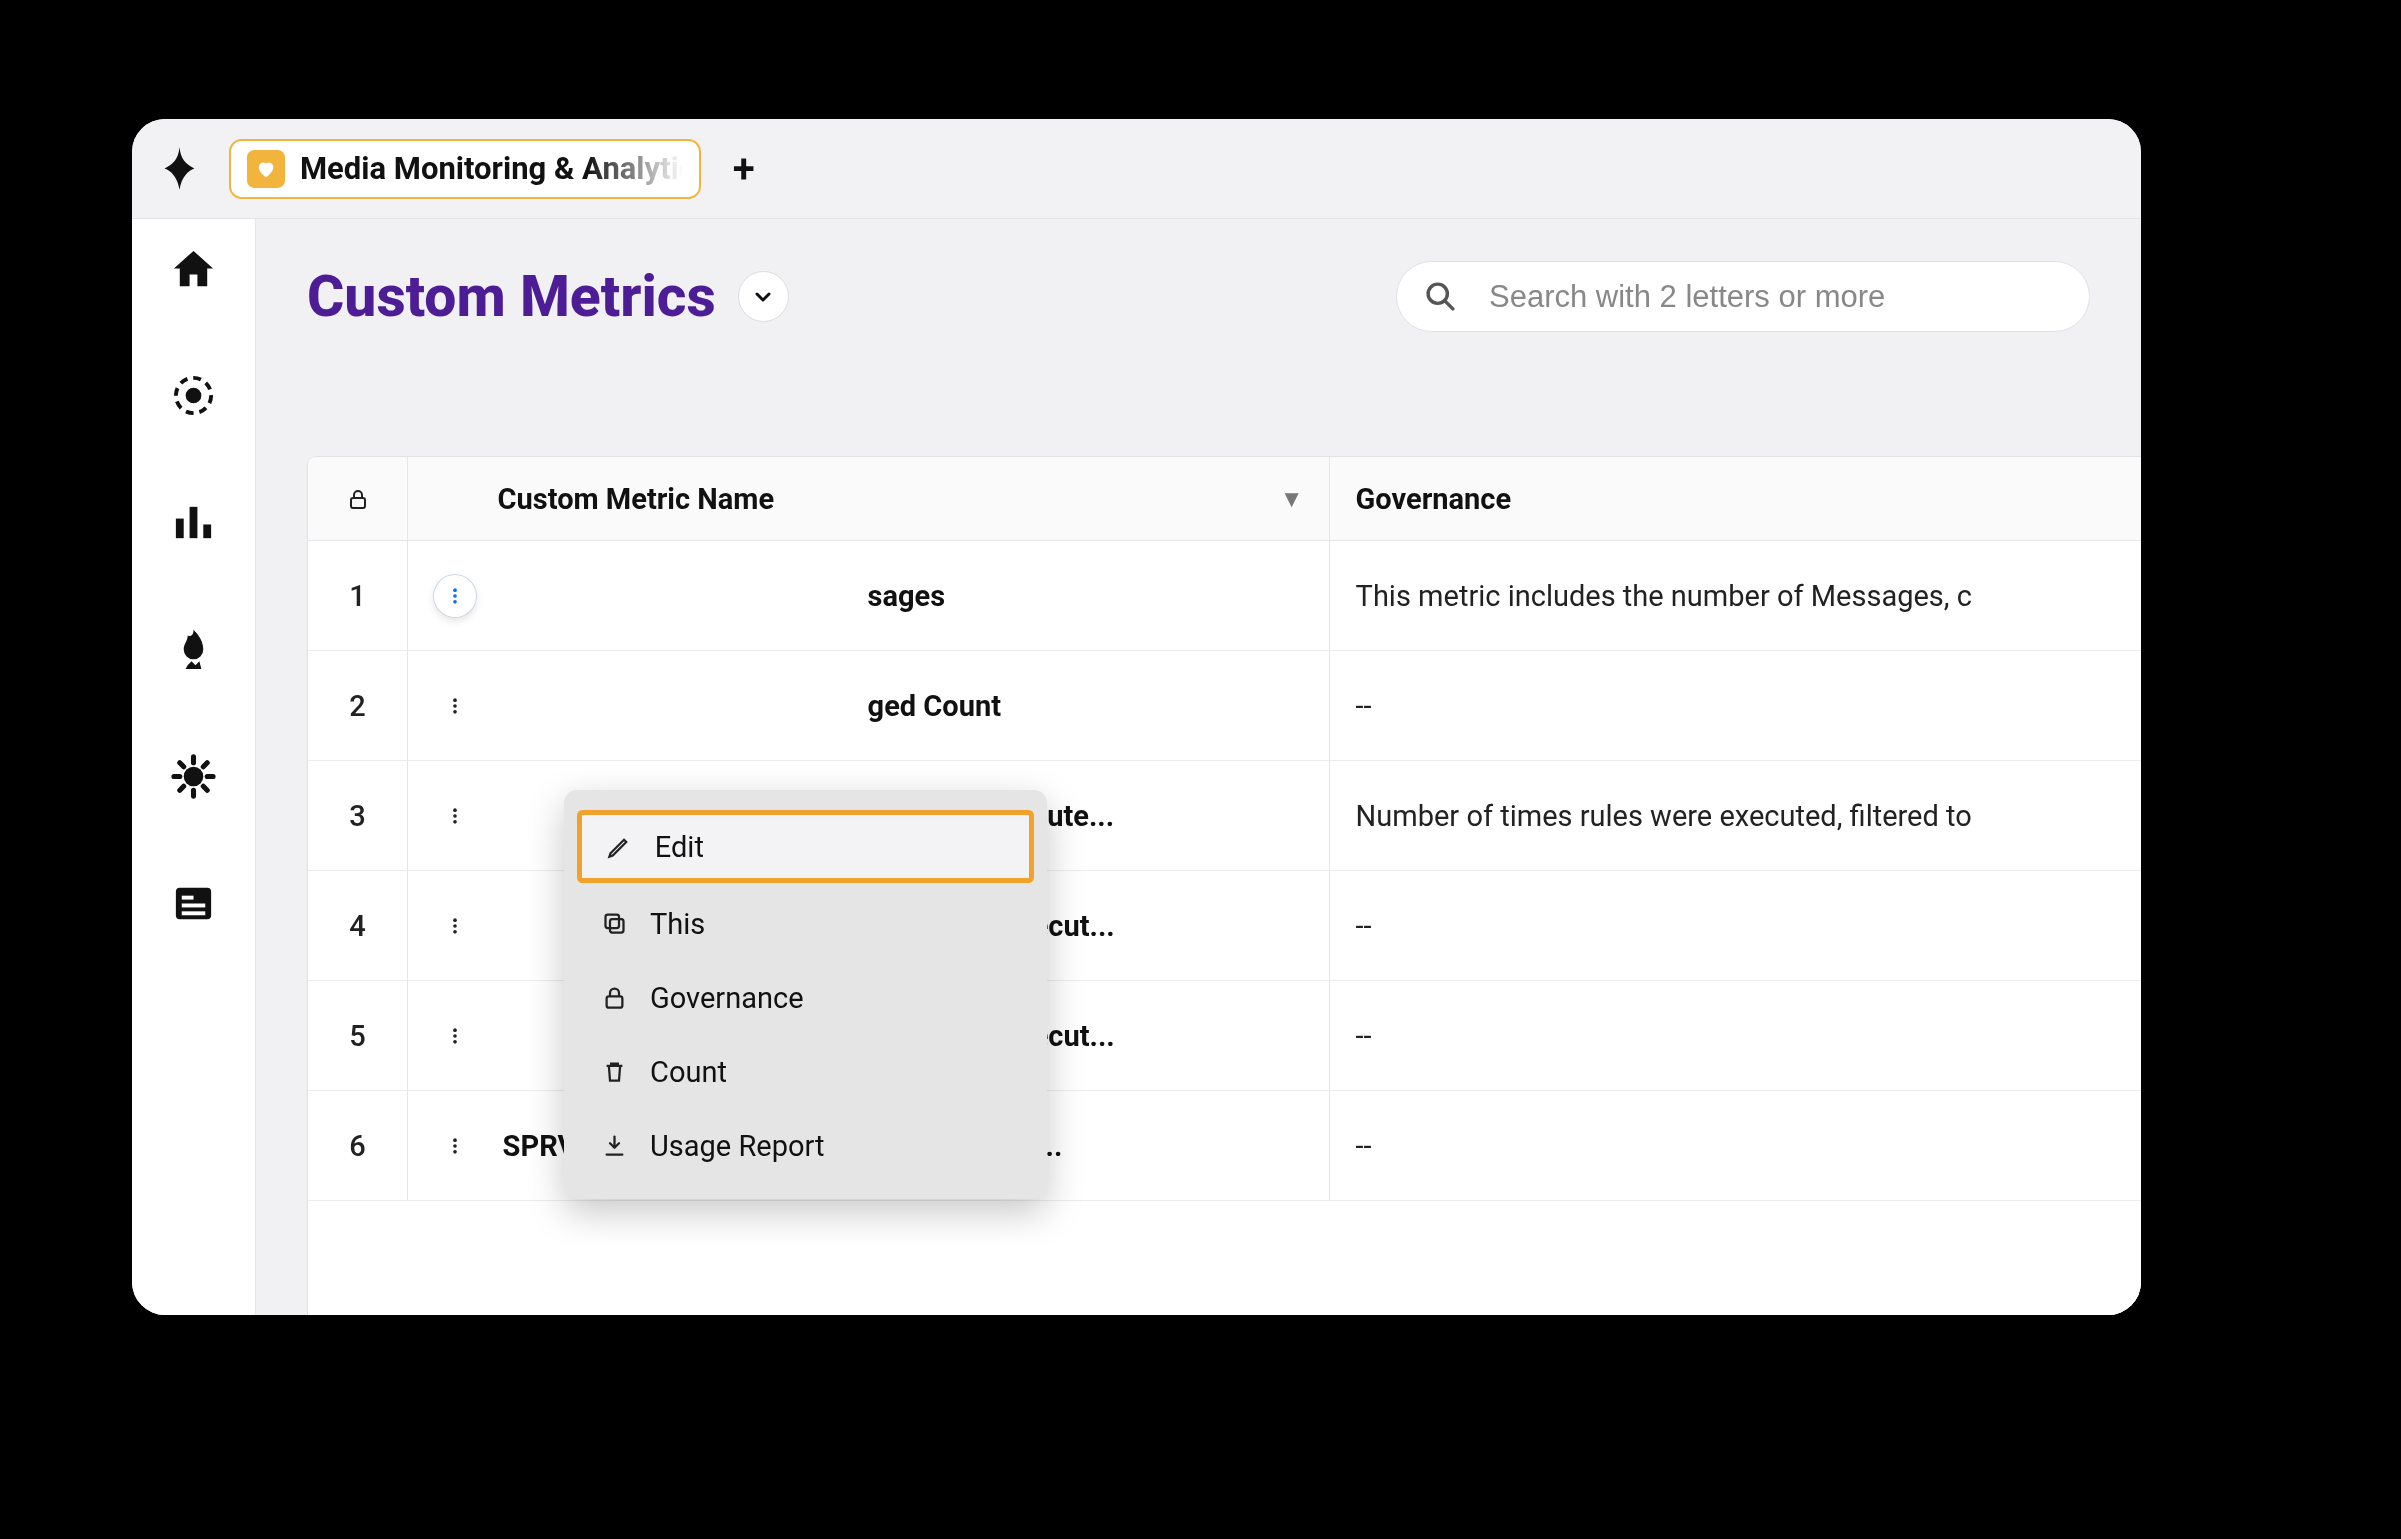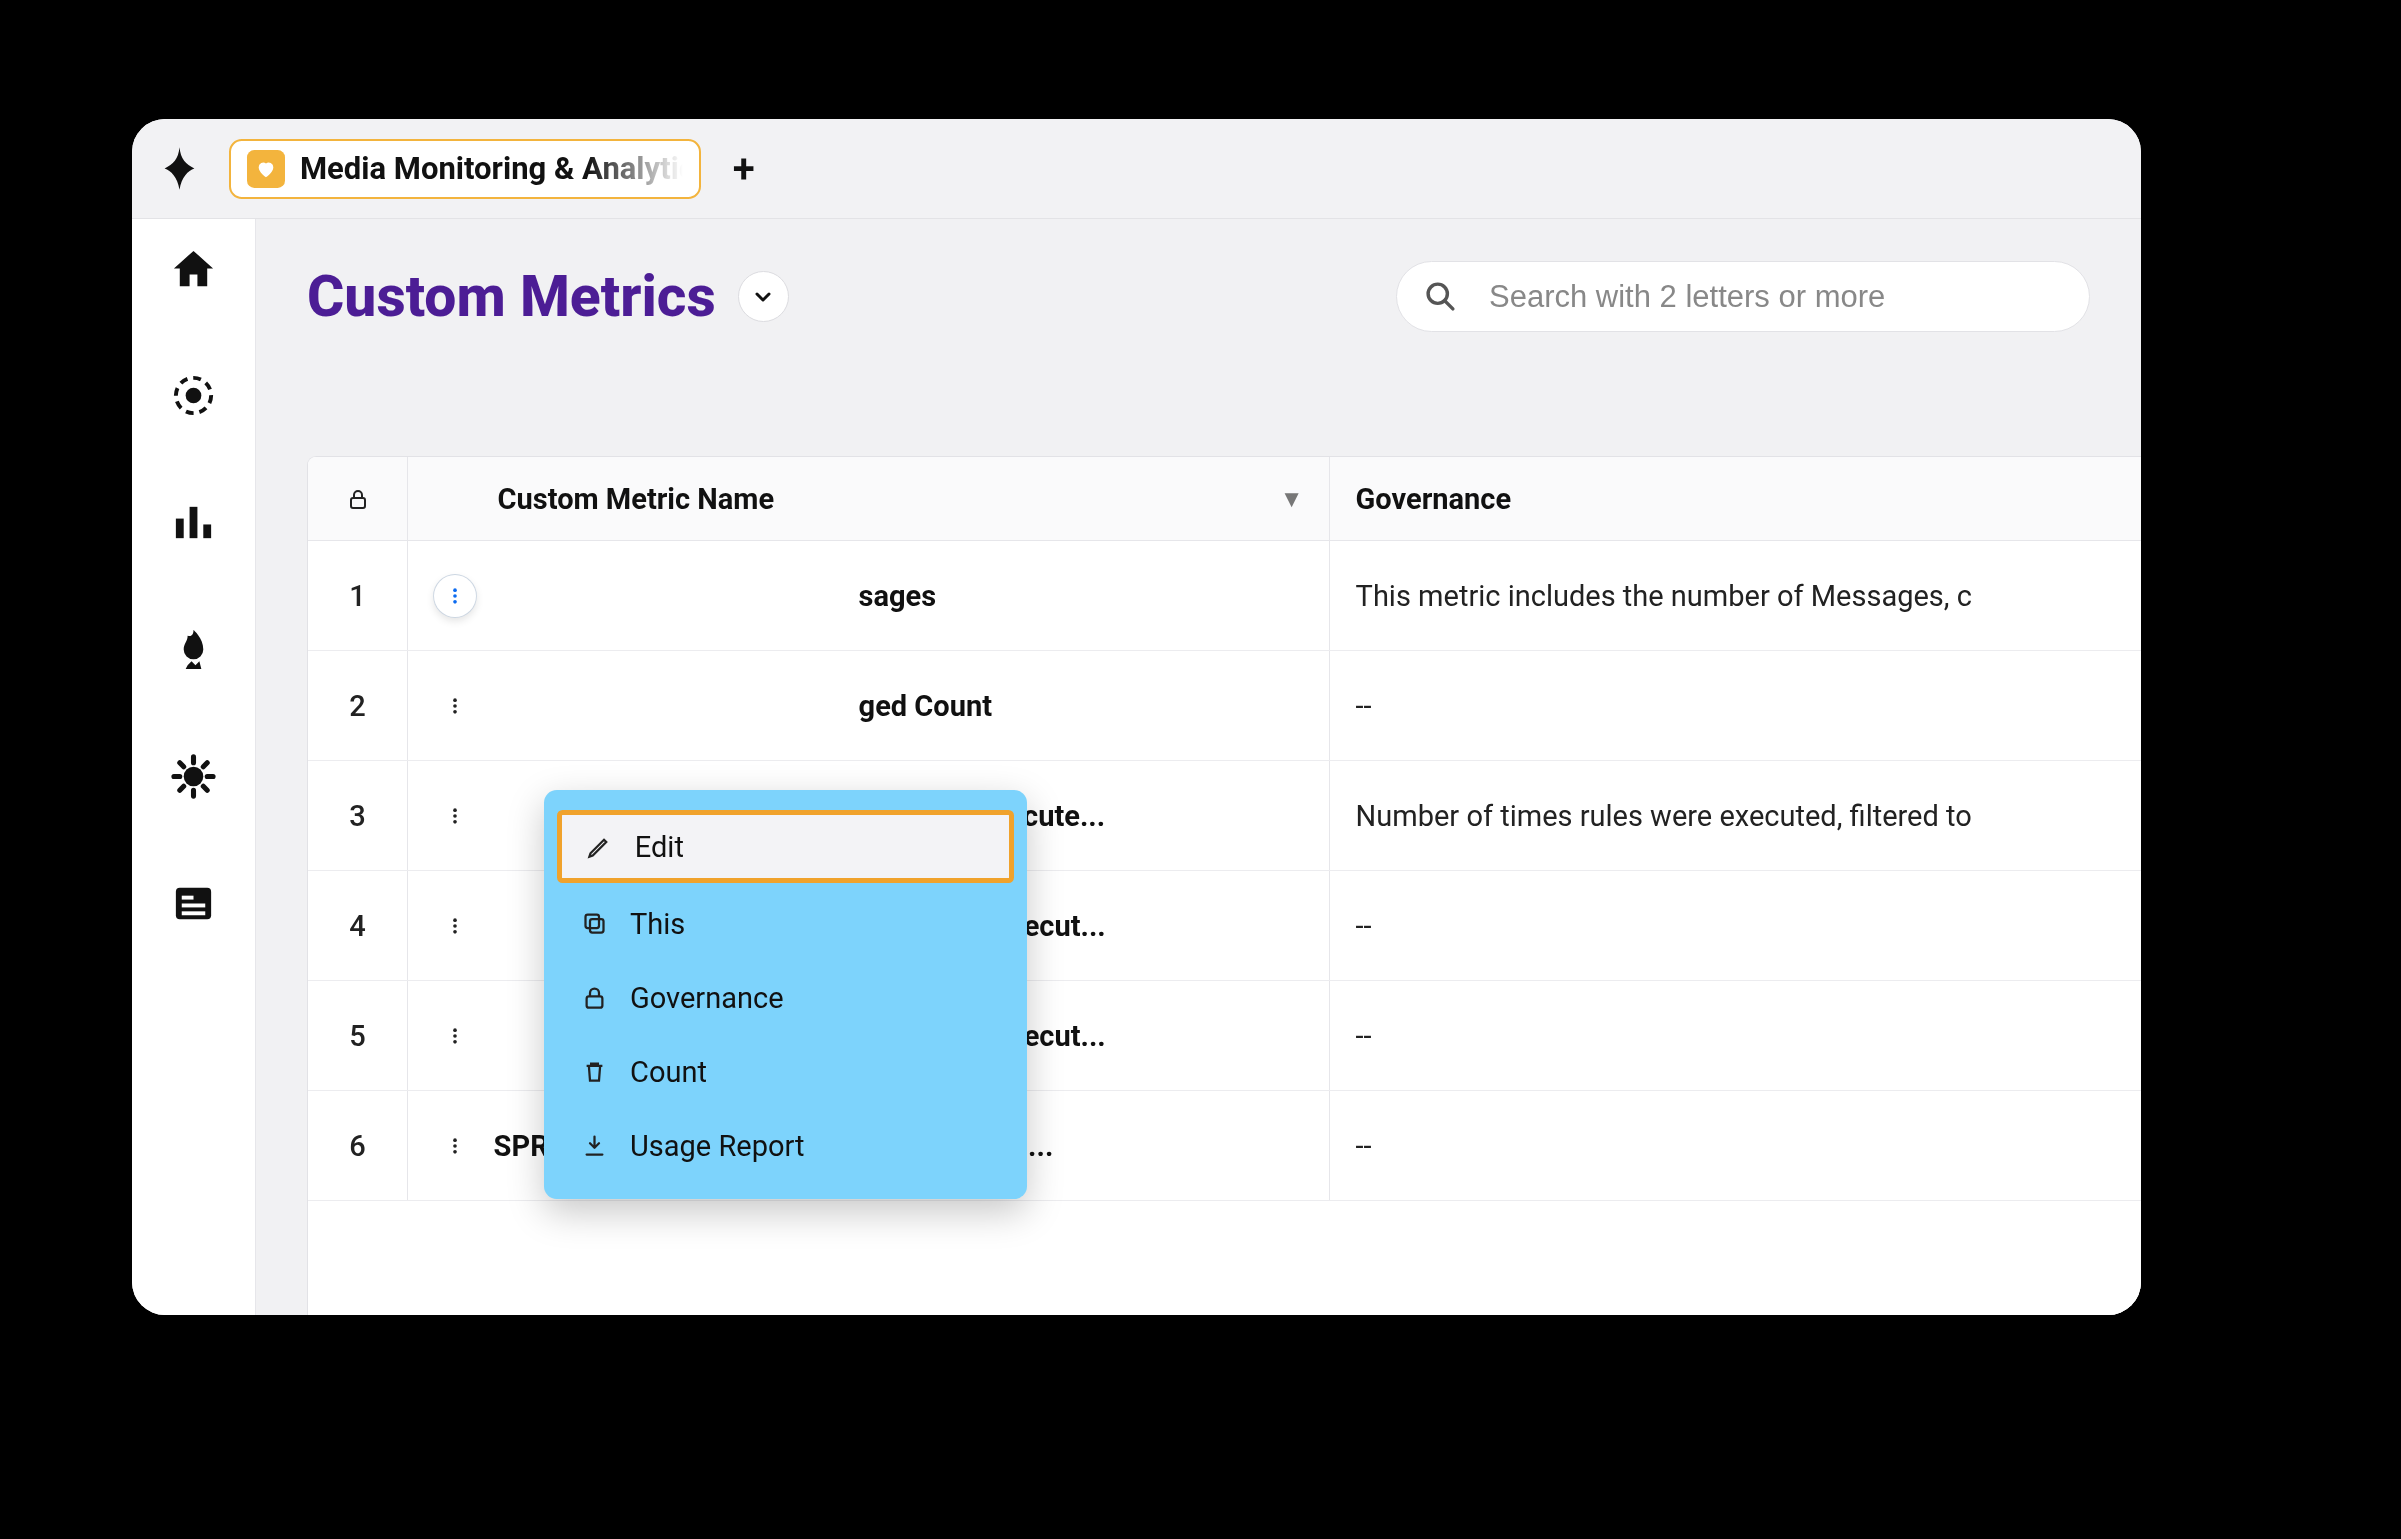--- a/index.html
+++ b/index.html
@@ -167,21 +167,21 @@
 .col-name { width: 922px; position: relative; }
 .col-name .sort-caret { margin-left: auto; color: #777; font-size: 24px; }
 .col-desc { flex: 1; border-right: none; }
 .trow {
   display: flex;
   height: 110px;
   border-bottom: 0.9px solid #ececef;
   background: #fff;
 }
 .td.col-idx { font-weight: 500; color: #222; }
-.td.col-name { gap: 18px; }
+.td.col-name { gap: 27px; }
 .row-actions {
   width: 42px; height: 42px;
   border-radius: 50%;
   display: flex; align-items: center; justify-content: center;
   cursor: pointer;
   color: #0c6bf0;
 }
 .row-actions.active {
   background: #fff;
   box-shadow: 0 0 0 0.9px #ccd6e2, 0 3.7px 9px rgba(0,0,0,0.12);
@@ -194,24 +194,24 @@
   text-overflow: ellipsis;
   max-width: 749px;
 }
 .td.col-desc {
   color: #222;
   white-space: nowrap;
   overflow: hidden;
 }
 .context-menu {
   position: absolute;
-  left: 236px;
+  left: 256px;
   top: 333px;
   width: 483px;
-  background: #7dd3fc;
+  background: #e5e5e5;
   border-radius: 12.8px;
   box-shadow: 0 12.8px 37px rgba(0,0,0,0.22);
   padding: 16.4px 0;
   z-index: 50;
 }
 .context-menu .mi {
   display: flex;
   align-items: center;
   gap: 22px;
   padding: 20px 37px;

